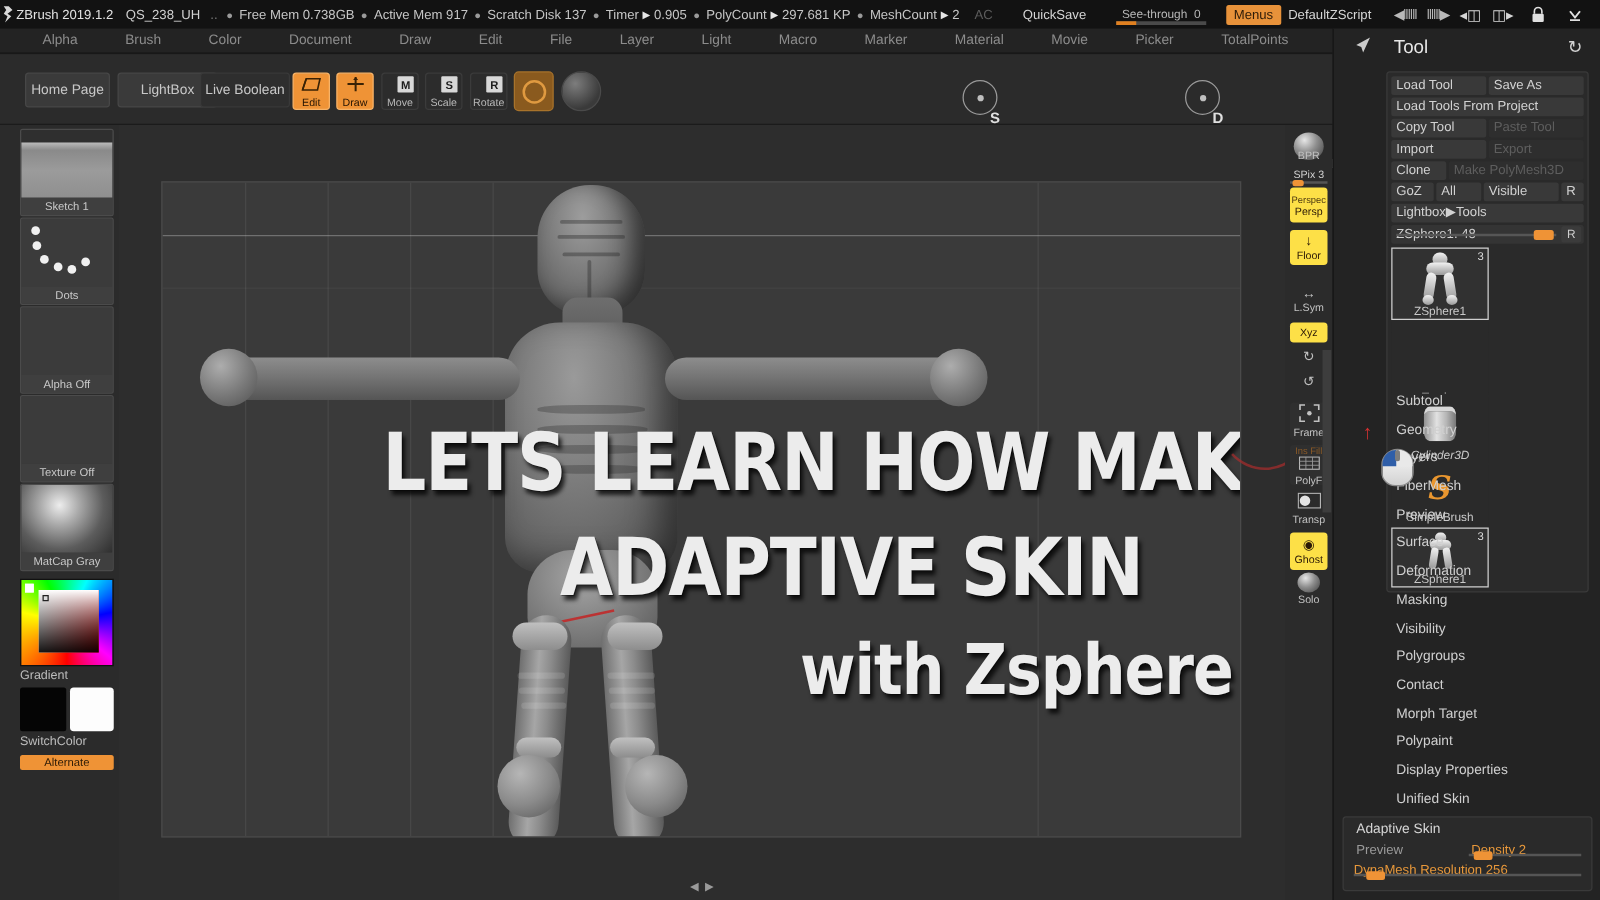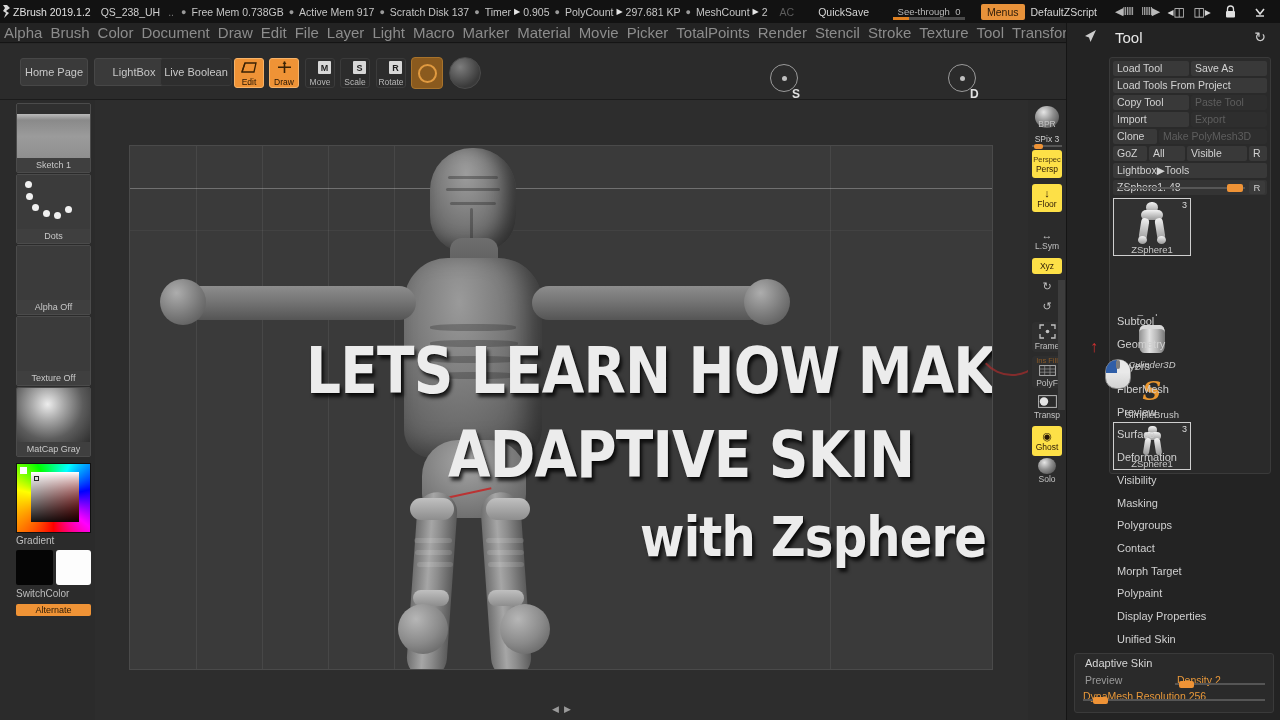--- a/index.html
+++ b/index.html
@@ -51,21 +51,21 @@
   .tb-win { width: 30px; height: 23px; display: flex; align-items: center; justify-content: center;
     color: #e0e0e0; font-size: 12px; }
 
   
   .menubar {
     position: absolute; top: 23px; left: 0; width: 1280px; height: 20px;
     background: #232323; display: flex; align-items: center;
     border-bottom: 1px solid #151515;
   }
   .menu-item {
-    color: #8c8c8c; font-size: 15px; padding: 0 4px; line-height: 19px;
+    color: #8c8c8c; font-size: 11px; padding: 0 4px; line-height: 19px; margin-left: 30px;
   }
   .menu-cursor { margin-left: auto; margin-right: 150px; color: #cccccc; font-size: 13px; }
 
   
   .topshelf {
     position: absolute; top: 44px; left: 0; width: 1280px; height: 56px;
     background: #2b2b2b; border-bottom: 1px solid #1b1b1b;
   }
   .shelf-btn {
     position: absolute; background: #3a3a3a; color: #c8c8c8;
@@ -855,22 +855,22 @@
     </div>
 
     <div class="rp-menu" style="left:0; top:287px;">
       <div class="rp-menu-item">Subtool</div>
       <div class="rp-menu-item">Geometry</div>
       <div class="rp-menu-item">Layers</div>
       <div class="rp-menu-item">FiberMesh</div>
       <div class="rp-menu-item">Preview</div>
       <div class="rp-menu-item">Surface</div>
       <div class="rp-menu-item">Deformation</div>
+      <div class="rp-menu-item">Masking</div>
       <div class="rp-menu-item">Visibility</div>
-      <div class="rp-menu-item">Masking</div>
       <div class="rp-menu-item">Polygroups</div>
       <div class="rp-menu-item">Contact</div>
       <div class="rp-menu-item">Morph Target</div>
       <div class="rp-menu-item">Polypaint</div>
       <div class="rp-menu-item">Display Properties</div>
       <div class="rp-menu-item">Unified Skin</div>
     </div>
   </div>
 
   <div class="adaptive-box" style="top:653px; height:60px;">

